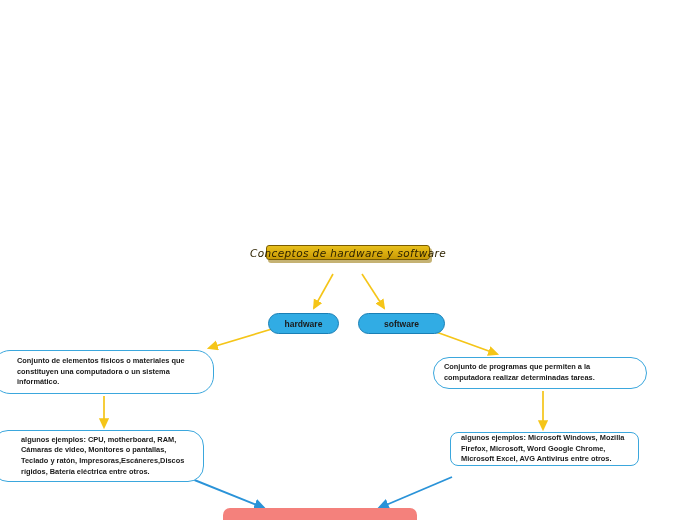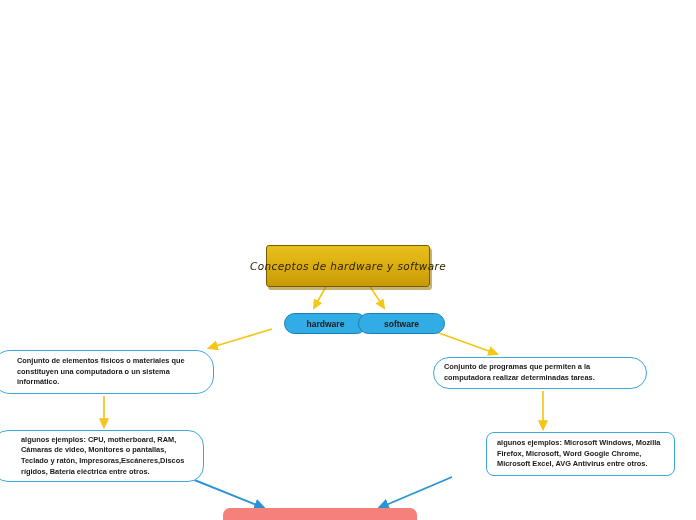--- a/index.html
+++ b/index.html
@@ -23,21 +23,21 @@
     height: 520px;
     pointer-events: none;
   }
 
   
   .root-node {
     position: absolute;
     left: 266px;
     top: 245px;
     width: 164px;
-    height: 42px;
+    height: 15px;
     box-sizing: border-box;
     background: linear-gradient(180deg, #e8c01d 0%, #d9ab0e 55%, #c79a06 100%);
     border: 1px solid #7a5c00;
     border-radius: 3px;
     box-shadow: 2px 3px 0 rgba(150,115,0,0.55);
     display: flex;
     align-items: center;
     justify-content: center;
     z-index: 5;
   }
@@ -62,21 +62,21 @@
     align-items: center;
     justify-content: center;
     z-index: 5;
   }
   .pill .pill-label {
     font-size: 8.5px;
     font-weight: bold;
     color: #1b1b1b;
     white-space: nowrap;
   }
-  #pill-hardware { left: 284px; top: 313px; width: 83px; }
+  #pill-hardware { left: 268px; top: 313px; width: 71px; }
   #pill-software { left: 358px; top: 313px; width: 87px; }
 
   
   .infobox {
     position: absolute;
     box-sizing: border-box;
     background: #ffffff;
     border: 1.3px solid #3ba7dd;
     border-radius: 16px;
     display: flex;
@@ -88,21 +88,21 @@
     font-weight: bold;
     line-height: 1.42;
     color: #1a1a1a;
     padding: 0 10px;
   }
   #box-hw-def  { left: -8px;  top: 350px; width: 222px; height: 44px; border-radius: 18px; }
   #box-hw-def .box-text { padding-left: 24px; padding-right: 14px; }
   #box-hw-ex   { left: -8px;  top: 430px; width: 212px; height: 52px; border-radius: 16px; }
   #box-hw-ex .box-text { padding-left: 28px; padding-right: 10px; }
   #box-sw-def  { left: 433px; top: 357px; width: 214px; height: 32px; border-radius: 16px; justify-content: center; }
-  #box-sw-ex   { left: 450px; top: 432px; width: 189px; height: 44px; border-radius: 8px; margin-left: 36px; }
+  #box-sw-ex   { left: 450px; top: 432px; width: 189px; height: 34px; border-radius: 8px; }
 
   
   #bottom-node {
     position: absolute;
     left: 223px;
     top: 508px;
     width: 194px;
     height: 40px;
     box-sizing: border-box;
     background: #f4817c;

